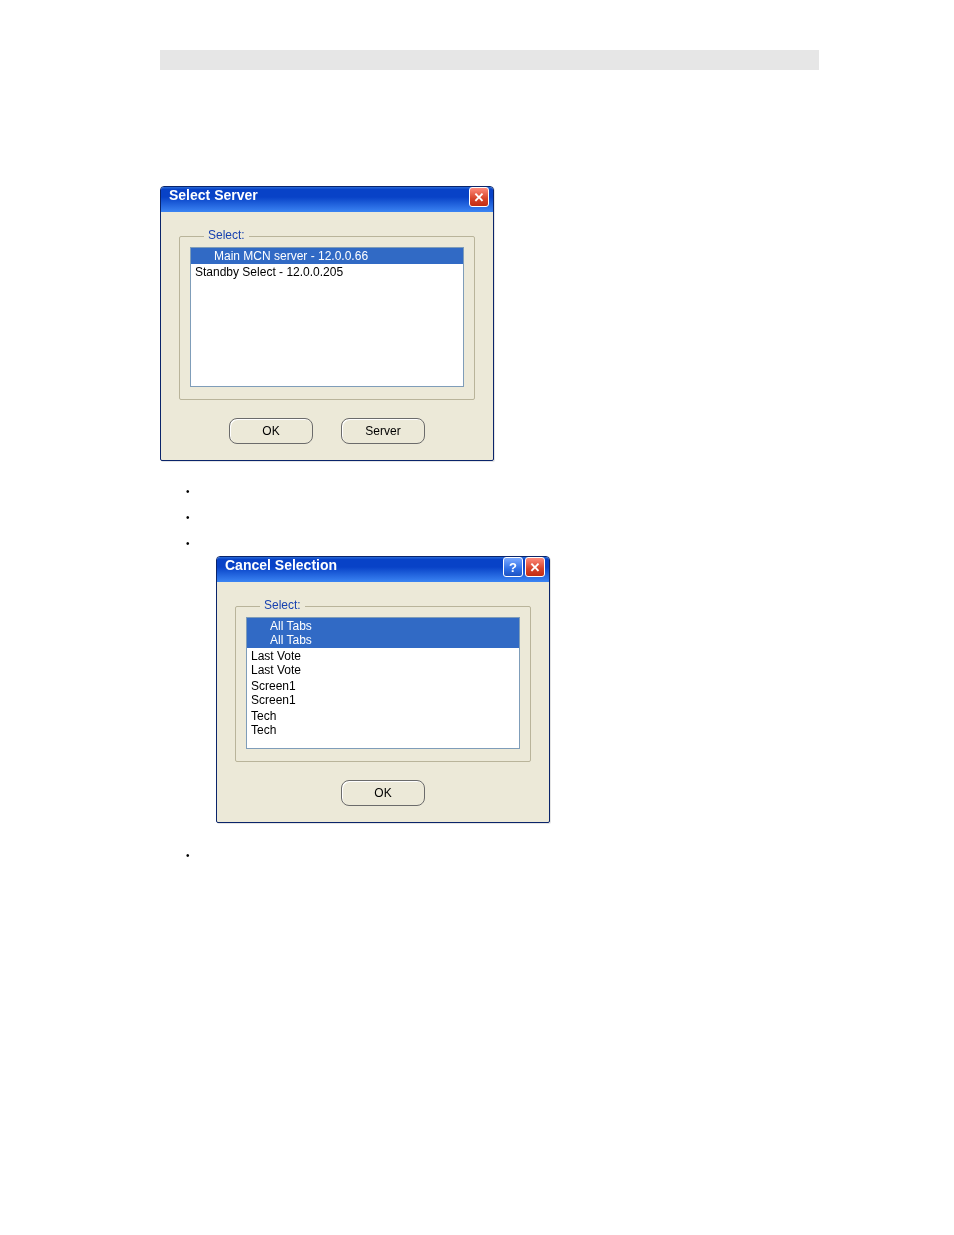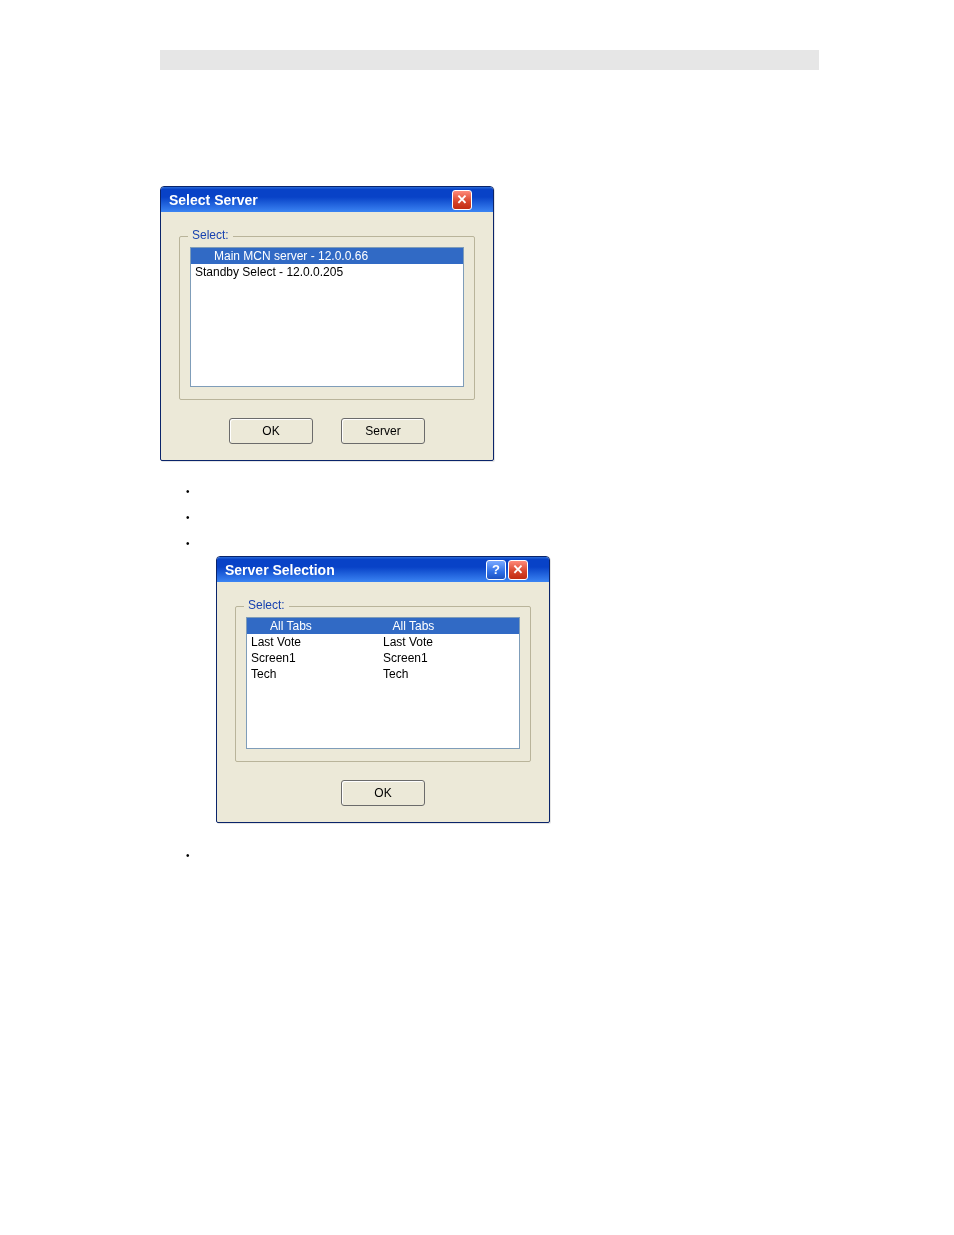--- a/index.html
+++ b/index.html
@@ -1,34 +1,34 @@
 <!DOCTYPE html>
 <html><head>
 <meta charset="utf-8">
 <style>
   html,body{margin:0;padding:0;background:#fff;font-family:Tahoma,Arial,sans-serif;font-size:13px;color:#000;}
   .page{width:954px;margin:0 auto;position:relative;min-height:1235px;}
   .header-bar{position:absolute;left:160px;right:135px;top:50px;height:20px;background:#e6e6e6;}
   
   .dialog{position:absolute;border:1px solid #0a246a;background:#ece9d8;border-radius:4px 4px 2px 2px;box-shadow:1px 1px 0 rgba(0,0,0,.1);}
-  .titlebar{height:25px;background:linear-gradient(to bottom,#2a6bd8 0%,#0842c7 10%,#0842c7 40%,#3b84f3 100%);border-radius:3px 3px 0 0;display:flex;align-items:center;justify-content:space-between;padding:0 21px 0 8px;}
+  .titlebar{height:25px;background:linear-gradient(to bottom,#2a6bd8 0%,#0842c7 10%,#0842c7 40%,#3b84f3 100%);border-radius:3px 3px 0 0;display:flex;justify-content:space-between;padding:0 4px 0 8px;}
   .titlebar-title{color:#fff;font-weight:bold;font-size:14px;}
   .titlebar-btns{display:flex;gap:2px;}
   .tbtn{width:20px;height:20px;border:1px solid #fff;border-radius:3px;display:flex;align-items:center;justify-content:center;color:#fff;font-weight:bold;font-size:13px;box-sizing:border-box;}
   .tbtn-close{background:linear-gradient(to bottom,#ff8a7a,#d64329 60%,#c22c12);}
   .tbtn-help{background:linear-gradient(to bottom,#7aa9ff,#2f6fe6 60%,#1d52c2);}
   .dialog-body{padding:16px 18px 16px 18px;}
   .groupbox{border:1px solid #b9b49a;border-radius:2px;padding:10px 10px 12px 10px;position:relative;margin-top:8px;}
-  .group-legend{position:absolute;top:-9px;left:8px;background:#ece9d8;padding:0 4px;color:#1842b0;font-size:12px;}
+  .group-legend{position:absolute;top:-9px;left:24px;background:#ece9d8;padding:0 4px;color:#1842b0;font-size:12px;}
   .listbox{background:#fff;border:1px solid #7f9db9;width:100%;box-sizing:border-box;}
   .list-row{padding:1px 4px;font-size:12px;white-space:nowrap;overflow:hidden;}
   .list-row.sel{background:#316ac5;color:#fff;padding-left:23px;}
   .btnrow{display:flex;justify-content:center;gap:28px;margin-top:18px;}
-  .xpbtn{min-width:82px;height:24px;background:#ece9d8;border:1px solid #6b6b6b;border-radius:3px;font-size:12px;display:flex;align-items:center;justify-content:center;box-shadow:inset 1px 1px 0 #fff;}
-  .two-col .list-row{display:flex;}
+  .xpbtn{min-width:82px;height:24px;background:#ece9d8;border:1px solid #6b6b6b;border-radius:8px;font-size:12px;display:flex;align-items:center;justify-content:center;box-shadow:inset 1px 1px 0 #fff;}
+  .two-col .list-row{display:flex;flex-direction:column;}
   .two-col .c{flex:1;}
   .bullets{position:absolute;left:186px;font-size:10px;color:#000;}
   .bullet{height:26px;display:flex;align-items:center;}
   #dlg1{left:160px;top:186px;width:332px;}
   #dlg1 .listbox{height:140px;}
   #dlg2{left:216px;top:556px;width:332px;}
   #dlg2 .listbox{height:132px;}
   .bullets.first{top:478px;}
   .bullets.second{top:842px;}
 </style>
@@ -61,21 +61,21 @@
   </div>
 
   <div class="bullets first">
     <div class="bullet">•</div>
     <div class="bullet">•</div>
     <div class="bullet">•</div>
   </div>
 
   <div id="dlg2" class="dialog">
     <div class="titlebar">
-      <span class="titlebar-title">Server Selection</span>
+      <span class="titlebar-title">Cancel Selection</span>
       <div class="titlebar-btns">
         <div class="tbtn tbtn-help">?</div>
         <div class="tbtn tbtn-close">✕</div>
       </div>
     </div>
     <div class="dialog-body">
       <div class="groupbox">
         <span class="group-legend">Select:</span>
         <div class="listbox two-col" id="list2">
             <div class="list-row sel">

